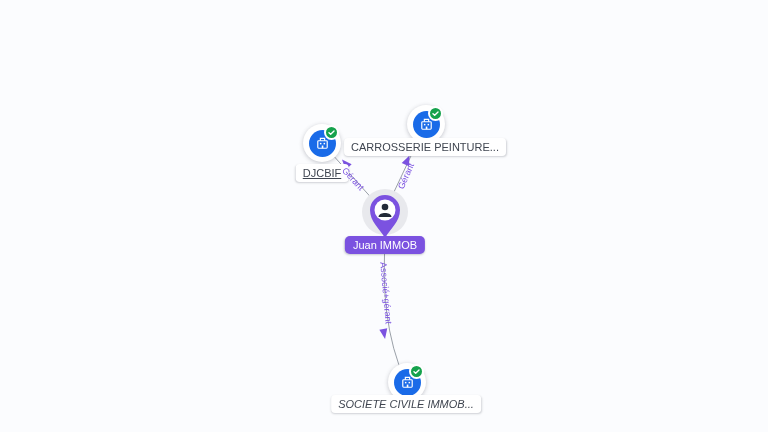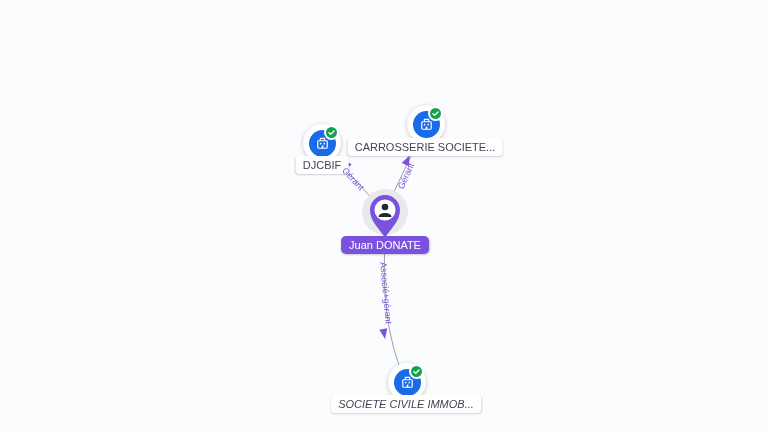--- a/index.html
+++ b/index.html
@@ -30,21 +30,21 @@
   .node-djcbif{left:303px;top:124px;}
   .node-carrosserie{left:407px;top:105px;}
   .node-societe{left:388px;top:363px;}
   .pin-wrap{position:absolute;left:365px;top:194px;width:40px;height:46px;z-index:2;cursor:pointer;}
   .node-label{
     position:absolute;transform:translateX(-50%);z-index:3;
     background:#FFFFFF;color:#3F4550;font-size:11px;line-height:14px;
     padding:2px 7px;border-radius:4px;white-space:nowrap;
     box-shadow:0 1px 2px rgba(50,55,70,.22);cursor:pointer;
   }
-  .label-djcbif{left:322px;top:156px;}
+  .label-djcbif{left:322px;top:164px;text-decoration:underline;}
   .label-carrosserie{left:425px;top:138px;}
   .label-societe{left:406px;top:395px;font-style:italic;}
   .person-label{
     position:absolute;left:385px;top:236px;transform:translateX(-50%);z-index:3;
     background:#7B52E0;color:#FFFFFF;font-size:11px;line-height:14px;
     padding:2px 8px;border-radius:5px;white-space:nowrap;
     box-shadow:0 1px 2px rgba(50,55,70,.25);cursor:pointer;
   }
   .edge-label{
     position:absolute;z-index:4;color:#7B52E0;font-size:9px;line-height:10px;
@@ -125,21 +125,21 @@
       </svg>
     </div>
     <div class="badge">
       <svg width="9" height="9" viewBox="0 0 10 10">
         <path d="M2.2,5.2 L4.1,7 L7.8,3.3" stroke="#FFFFFF" stroke-width="1.5" fill="none" stroke-linecap="round" stroke-linejoin="round"></path>
       </svg>
     </div>
   </div>
 
   <div class="node-label label-djcbif">DJCBIF</div>
-  <div class="node-label label-carrosserie">CARROSSERIE SOCIETE...</div>
+  <div class="node-label label-carrosserie">CARROSSERIE PEINTURE...</div>
   <div class="node-label label-societe">SOCIETE CIVILE IMMOB...</div>
-  <div class="person-label">Juan DONATE</div>
+  <div class="person-label">Juan IMMOB</div>
 
   <div class="edge-label el-1">Gérant</div>
   <div class="edge-label el-2">Gérant</div>
   <div class="edge-label el-3">Associé+gérant</div>
 
 </div>
 
 </body></html>

